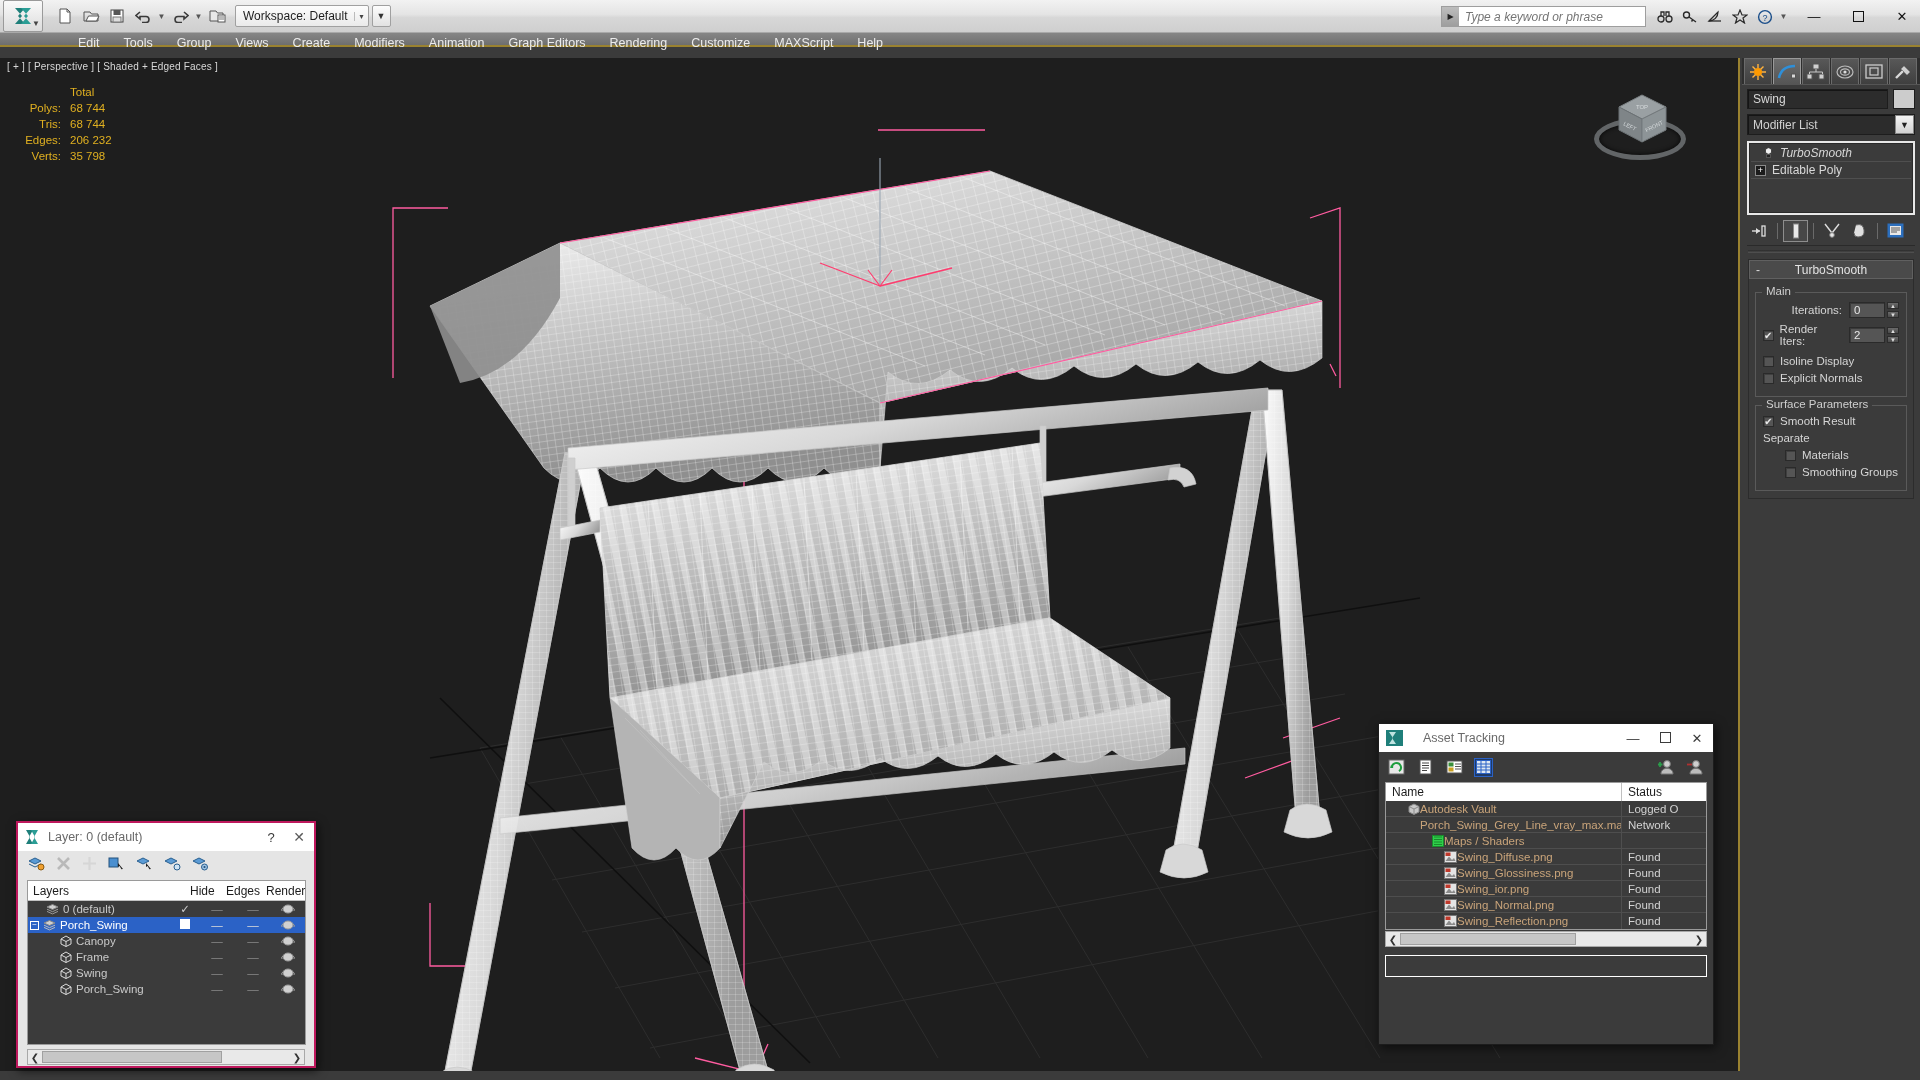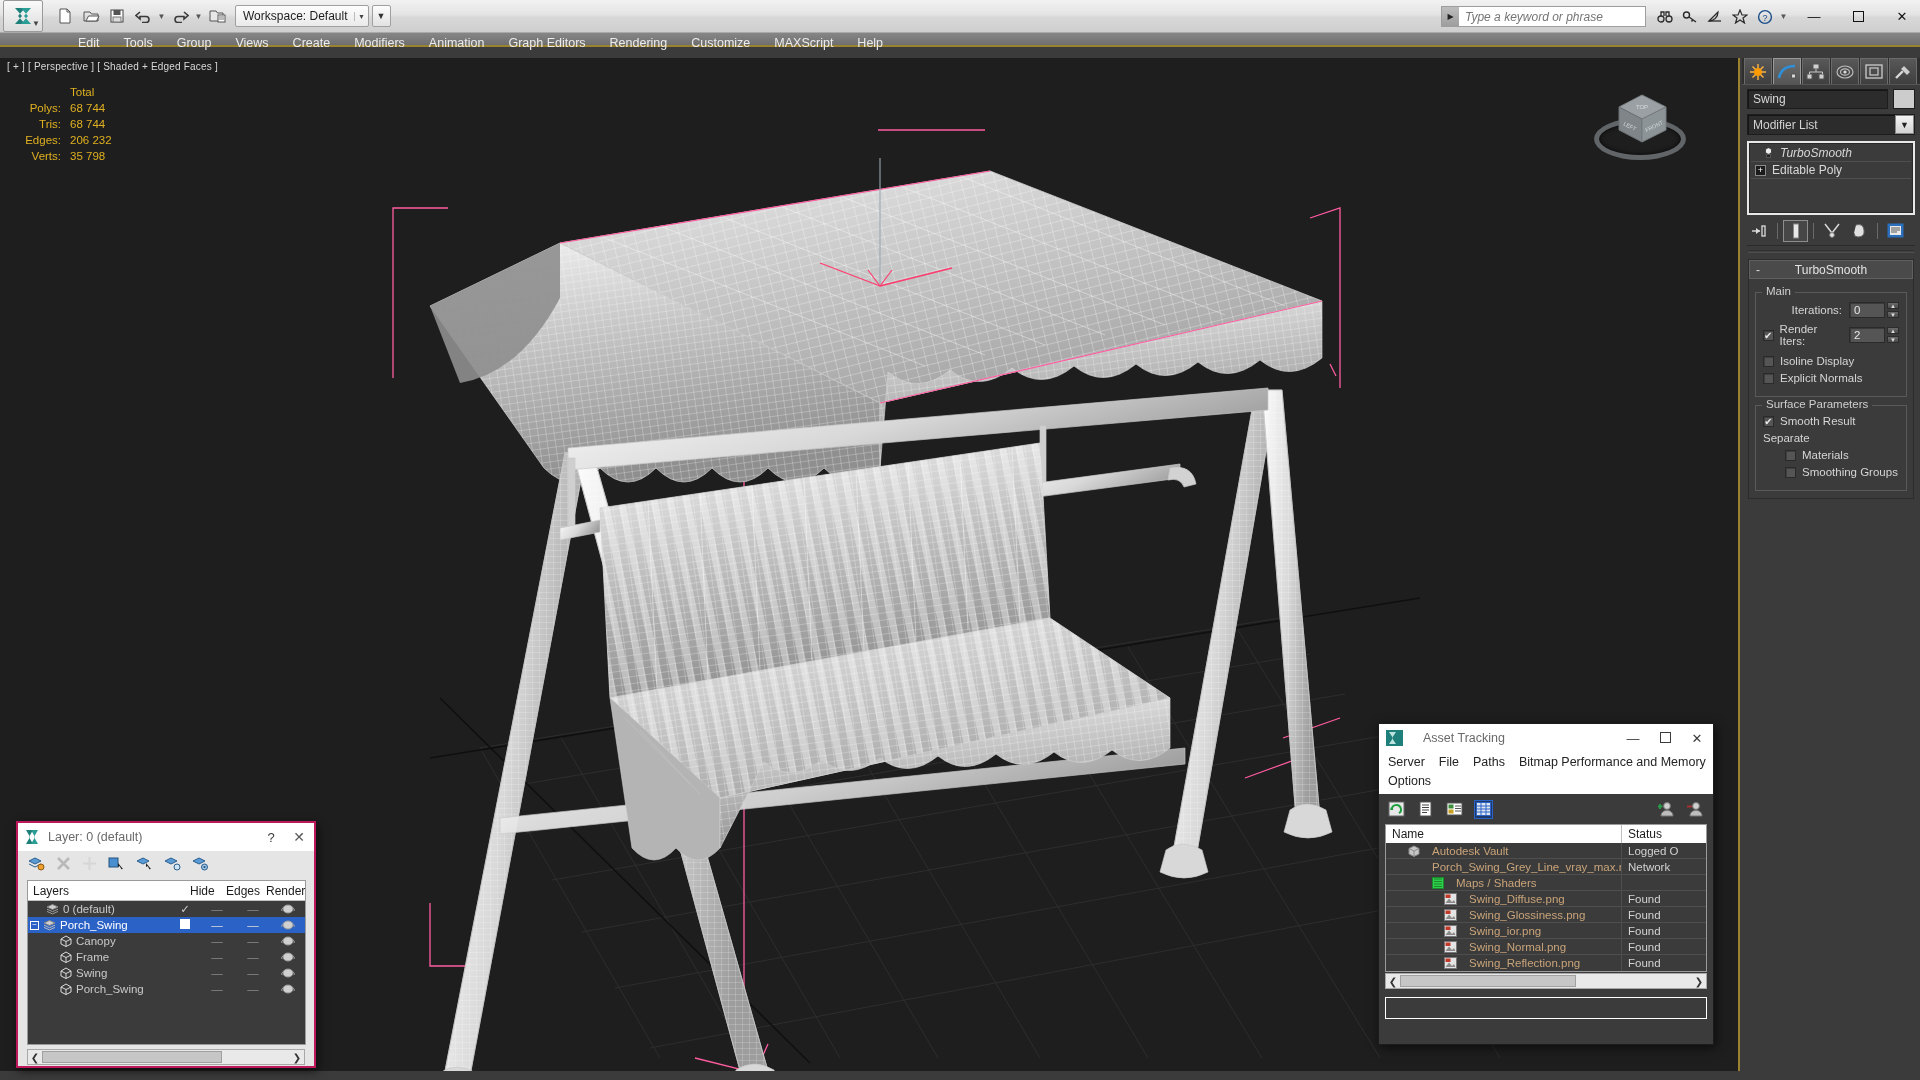--- a/index.html
+++ b/index.html
@@ -271,21 +271,21 @@
   .at-tools .sp { flex:1; }
   .tbtn { width:19px;height:19px; display:flex;align-items:center;justify-content:center; }
   .tbtn.on { border:1px solid #2b62c6; background:#1f3a66; }
   .at-grid { margin: 0 6px; border:1px solid #9a9a9a; background:#3b3b3b; }
   .at-hdr { display:flex; height:18px; background:#fff; font-size:12px; color:#1c1c1c;
             align-items:center; }
   .at-hdr .h1 { flex:1; padding-left:6px; border-right:1px solid #c0c0c0; height:18px; line-height:18px;}
   .at-hdr .h2 { width:84px; padding-left:6px; }
   .at-row { display:flex; height:16px; align-items:center; font-size:11.5px;
             border-bottom:1px solid #4e4e4e; }
-  .at-row .n { flex:1; display:flex; align-items:center; gap:12px; color:#c9a47a;
+  .at-row .n { flex:1; display:flex; align-items:center; gap:0; color:#c9a47a;
                border-right:1px solid #4e4e4e; height:16px; overflow:hidden; white-space:nowrap;}
   .at-row .s { width:84px; padding-left:6px; color:#d2d2d2; white-space:nowrap; overflow:hidden;}
   .at-sb { margin: 1px 6px 0 6px; height:16px; background:#e9e9e9; border:1px solid #a8a8a8;
            display:flex; align-items:center; }
   .at-sb .ar { width:14px; text-align:center; font-size:10px; color:#333; }
   .at-sb .thumb { height:12px; background:#c6c6c6; border:1px solid #a0a0a0; }
   .at-status { margin: 8px 6px 0 6px; height:22px; background:#3b3b3b;
                border:1px solid #fff; }
 </style>
 </head>
@@ -1022,31 +1022,20 @@
       <span class="sp"></span>
       <span class="wb">—</span>
       <span class="wb">
         <svg width="11" height="11" viewBox="0 0 11 11">
             <rect x="0.5" y="0.5" width="10" height="10" fill="none" stroke="#3c3c3c"></rect>
           </svg>
       </span>
       <span class="wb">✕</span>
     </div>
 
-    <div class="at-menu">
-      <div class="mrow">
-        <span>Server</span>
-        <span>File</span>
-        <span>Paths</span>
-        <span>Bitmap Performance and Memory</span>
-      </div>
-      <div class="mrow">
-        <span>Options</span>
-      </div>
-    </div>
 
     <div class="at-tools">
       <span class="tbtn">
         <svg width="17" height="16" viewBox="0 0 17 16">
             <rect x="1" y="1" width="15" height="14" fill="#e8e8e8" stroke="#666"></rect>
             <path d="M4 9a4.5 4.5 0 117 3.2" fill="none" stroke="#1e9e3e" stroke-width="2"></path>
             <path d="M3 6l2.5 2.5L2 9z" fill="#1e9e3e"></path>
           </svg>
       </span>
       <span class="tbtn">

